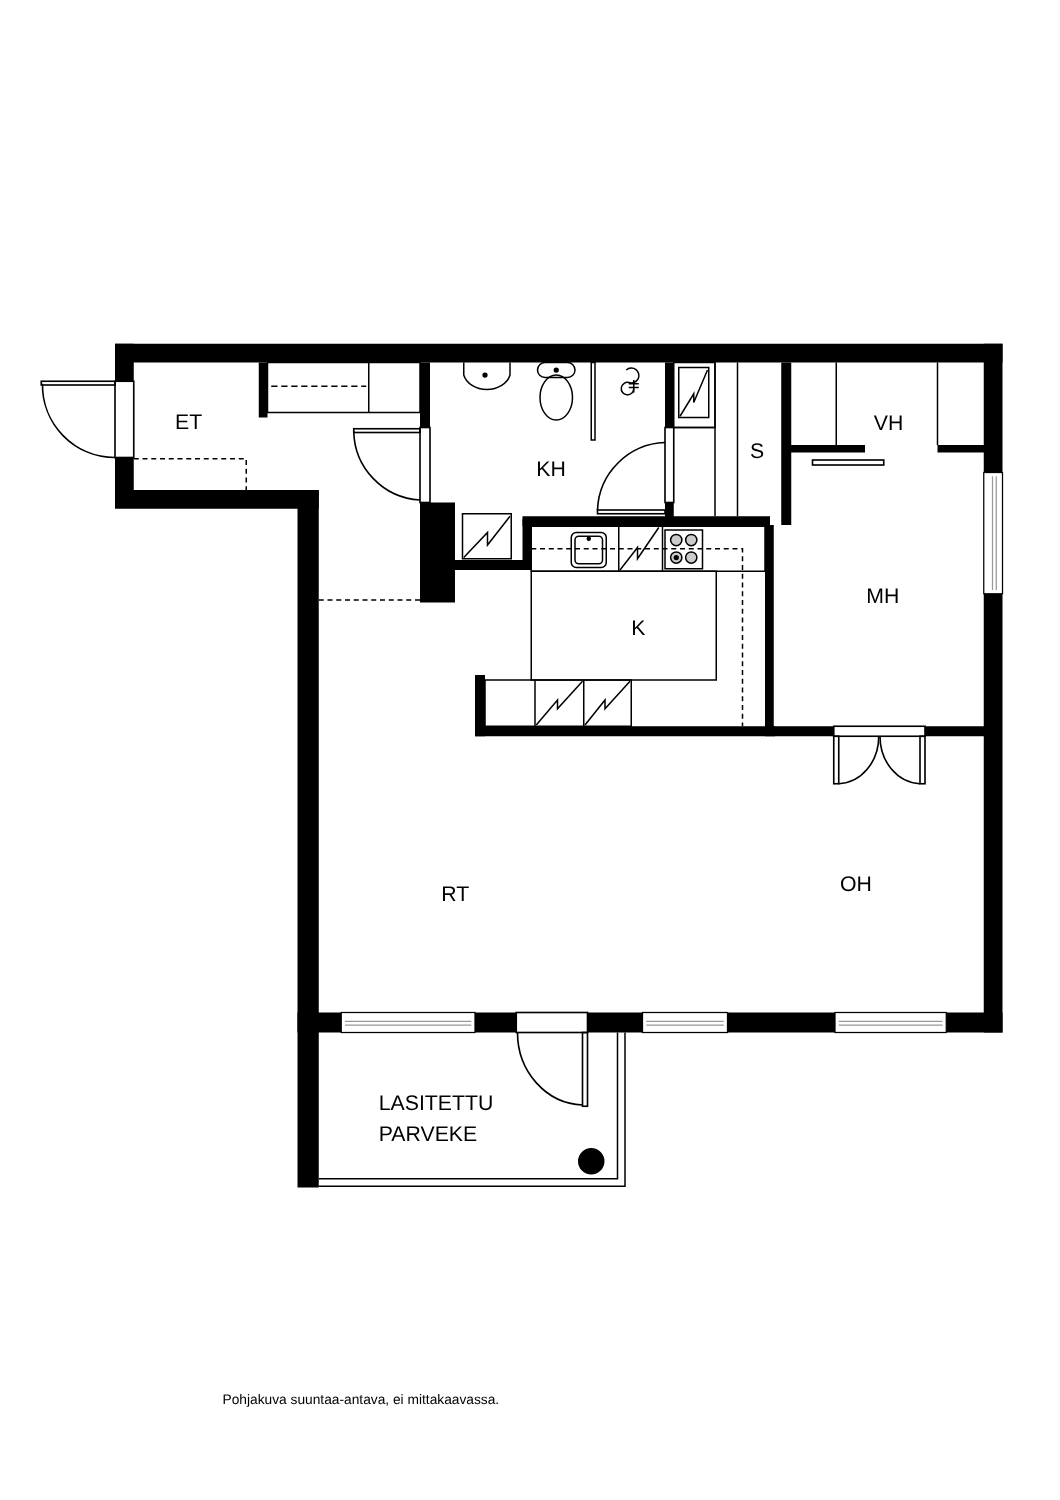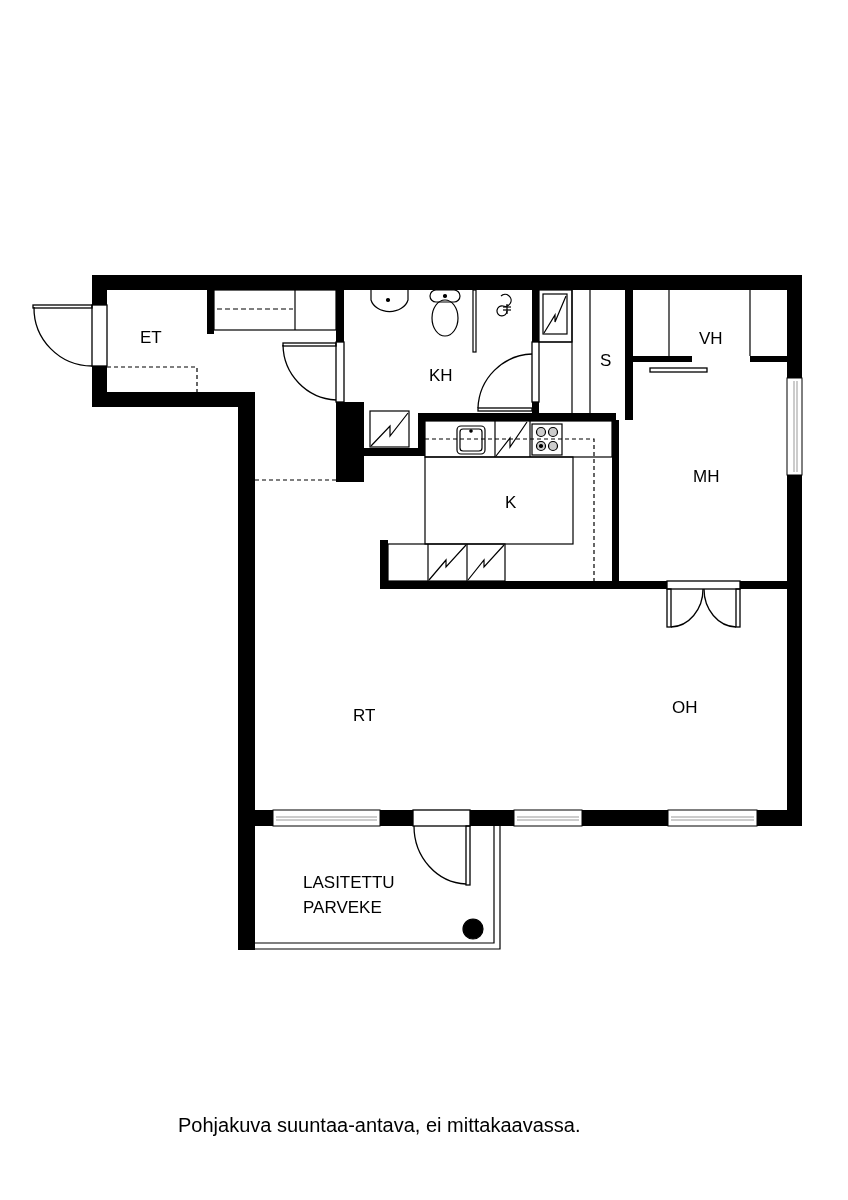--- a/index.html
+++ b/index.html
@@ -1,19 +1,19 @@
 <!DOCTYPE html>
 <html><head>
 <meta charset="utf-8">
 <style>
   html, body { margin: 0; padding: 0; background: #ffffff; }
   body { width: 848px; height: 1200px; position: relative; overflow: hidden; font-family: "Liberation Sans", sans-serif; }
   #plan { position: absolute; left: 0; top: 0; }
   .room-label { font-family: "Liberation Sans", sans-serif; font-size: 17px; fill: #000; }
-  .caption { position: absolute; left: 178px; top: 1114px; font-size: 20px; color: #000; font-family: "Liberation Sans", sans-serif; }
+  .caption { position: absolute; left: 178px; top: 1114px; font-size: 11px; color: #000; font-family: "Liberation Sans", sans-serif; }
 </style>
 </head>
 <body>
 
 <svg id="plan" width="848" height="1200" viewBox="0 0 848 1200" xmlns="http://www.w3.org/2000/svg">
   <g fill="#000">
 
     <rect x="92" y="275" width="710" height="15"></rect>
 
     <rect x="787" y="275" width="15" height="103"></rect>

